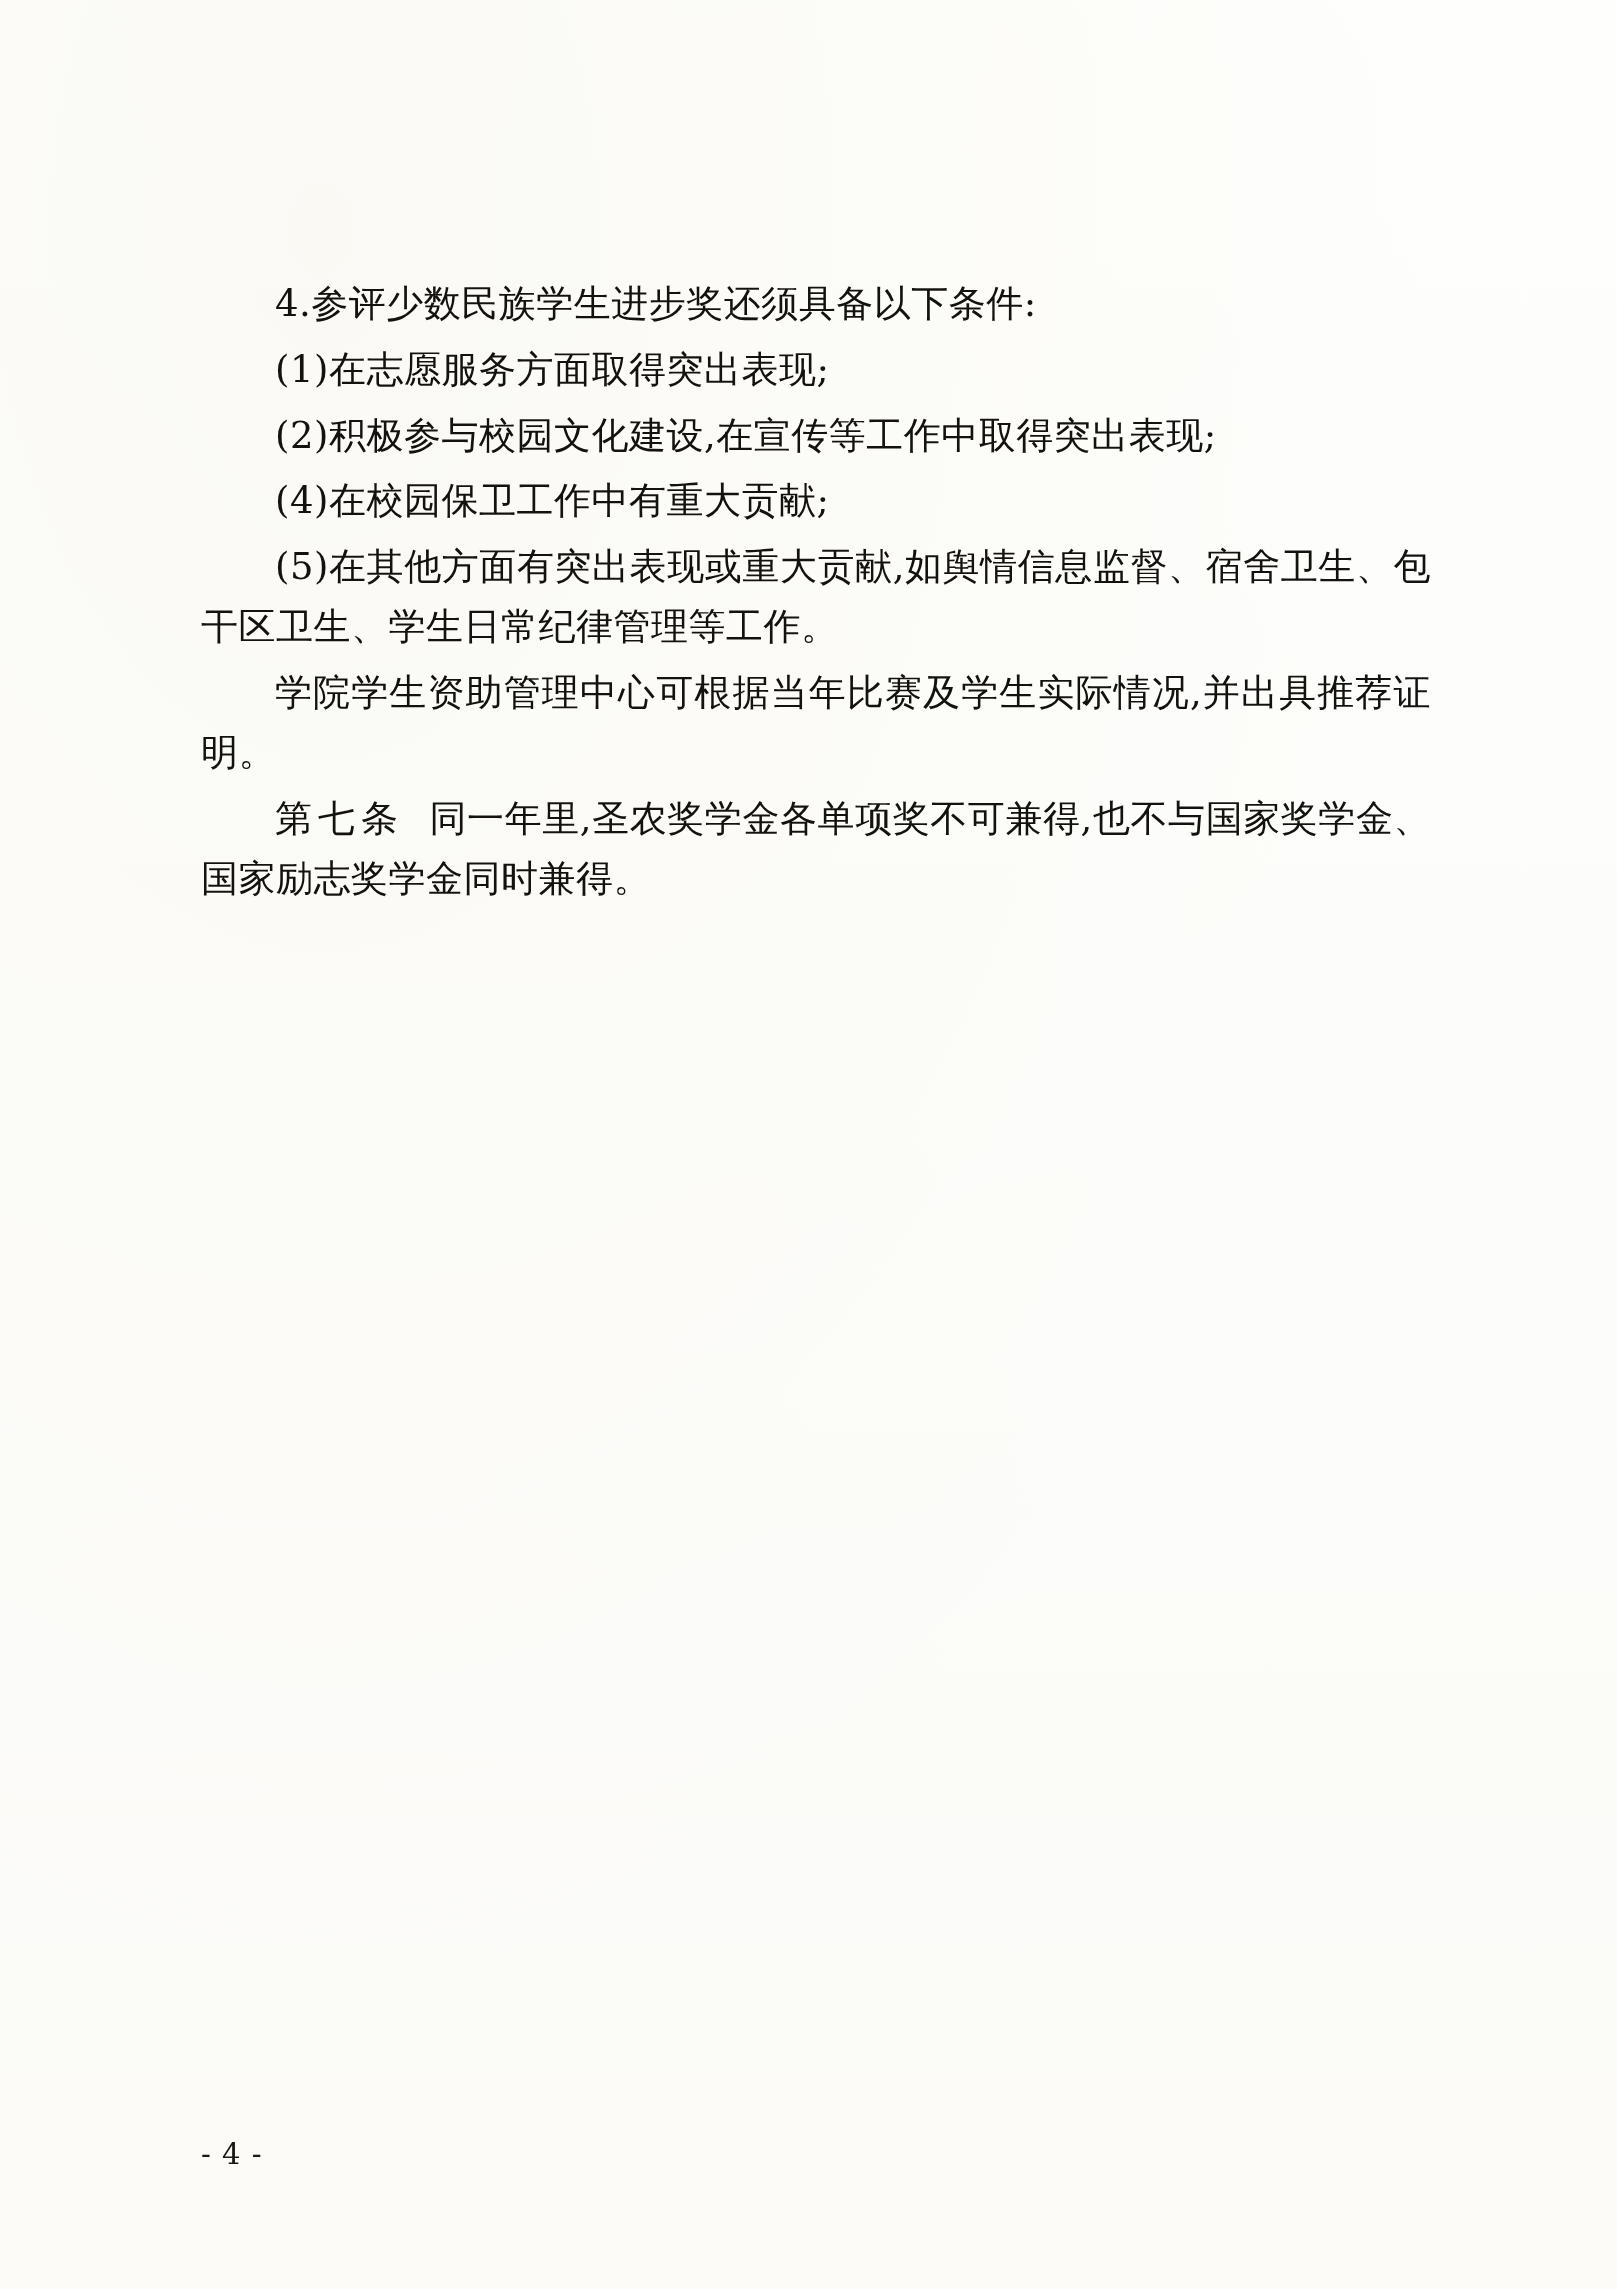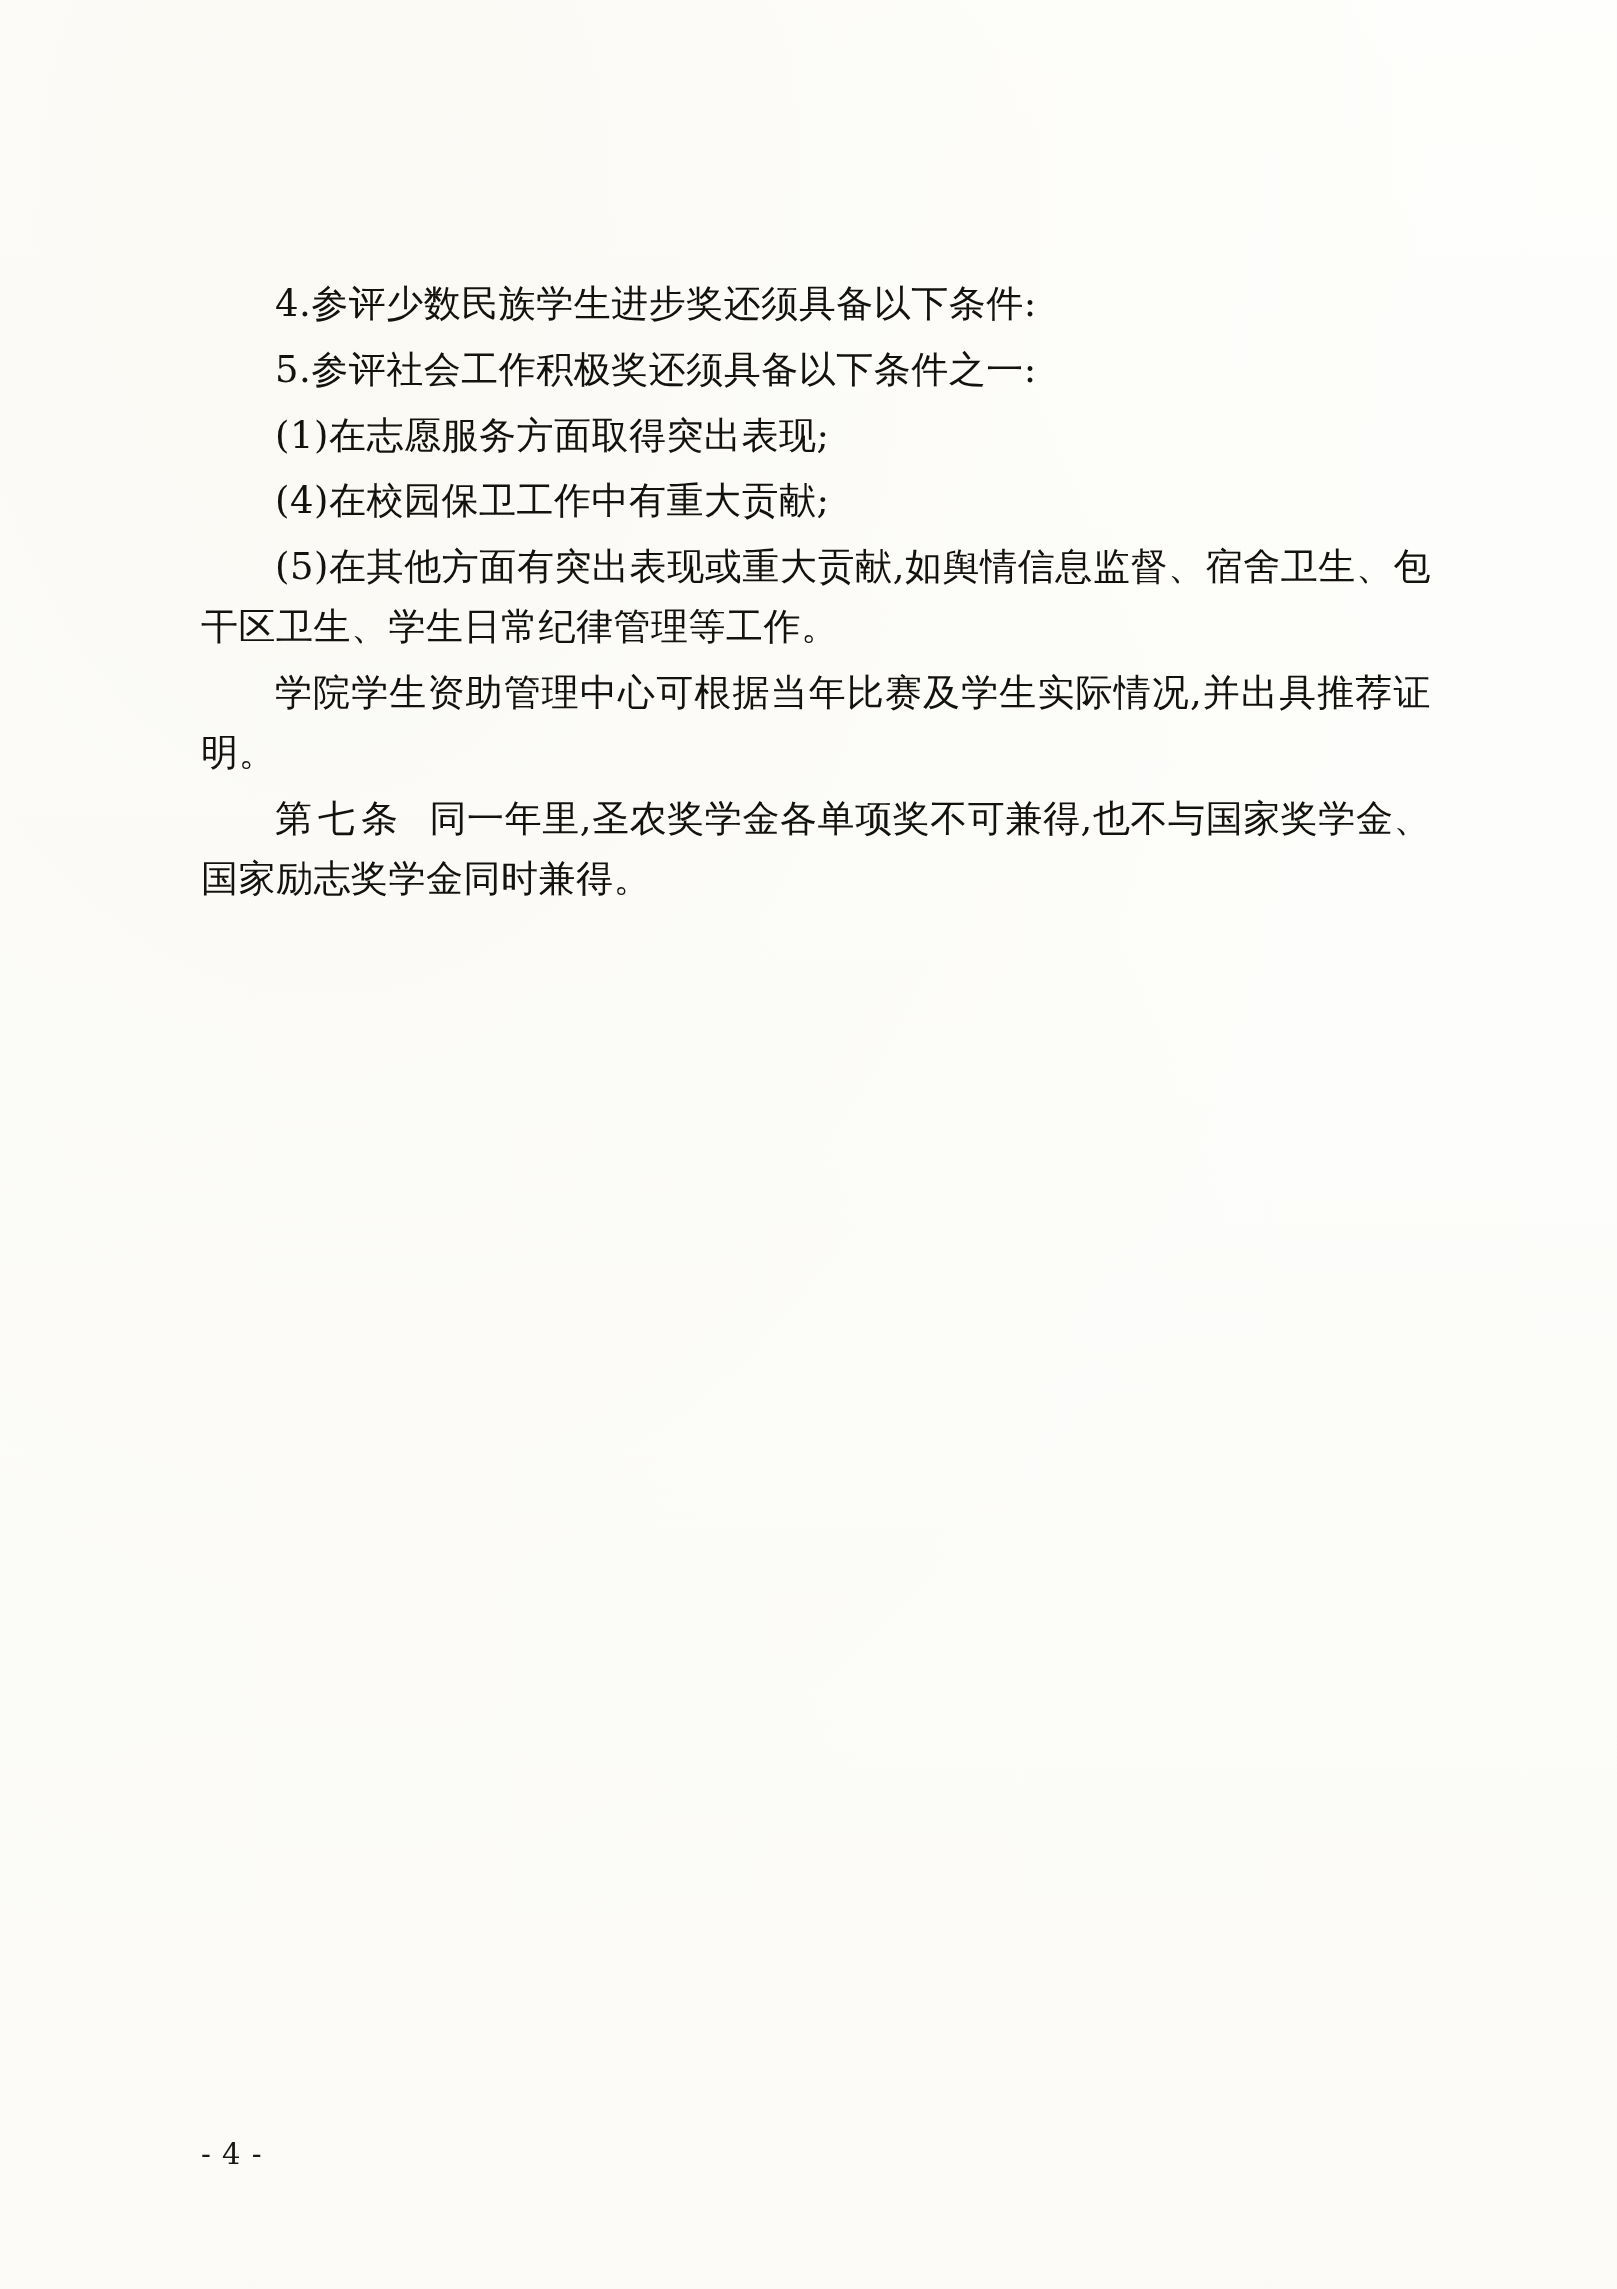--- a/index.html
+++ b/index.html
@@ -68,24 +68,24 @@
 <body>
 
 <div class="page">
   <div class="paper-tone"></div>
 
   <div class="content">
 
     <p class="para indent">4.参评少数民族学生进步奖还须具备以下条件:</p>
 
 
-    <p class="para indent">5.参评社会工作积极奖还须具备以下条件之一:</p>
 
     <p class="para indent">(1)在志愿服务方面取得突出表现;</p>
 
+    <p class="para indent">(2)积极参与校园文化建设,在宣传等工作中取得突出表现;</p>
 
 
     <p class="para indent">(4)在校园保卫工作中有重大贡献;</p>
 
     <p class="para indent">(5)在其他方面有突出表现或重大贡献,如舆情信息监督、宿舍卫生、包干区卫生、学生日常纪律管理等工作。</p>
 
     <p class="para indent">学院学生资助管理中心可根据当年比赛及学生实际情况,并出具推荐证明。</p>
 
 
     <p class="para indent">

